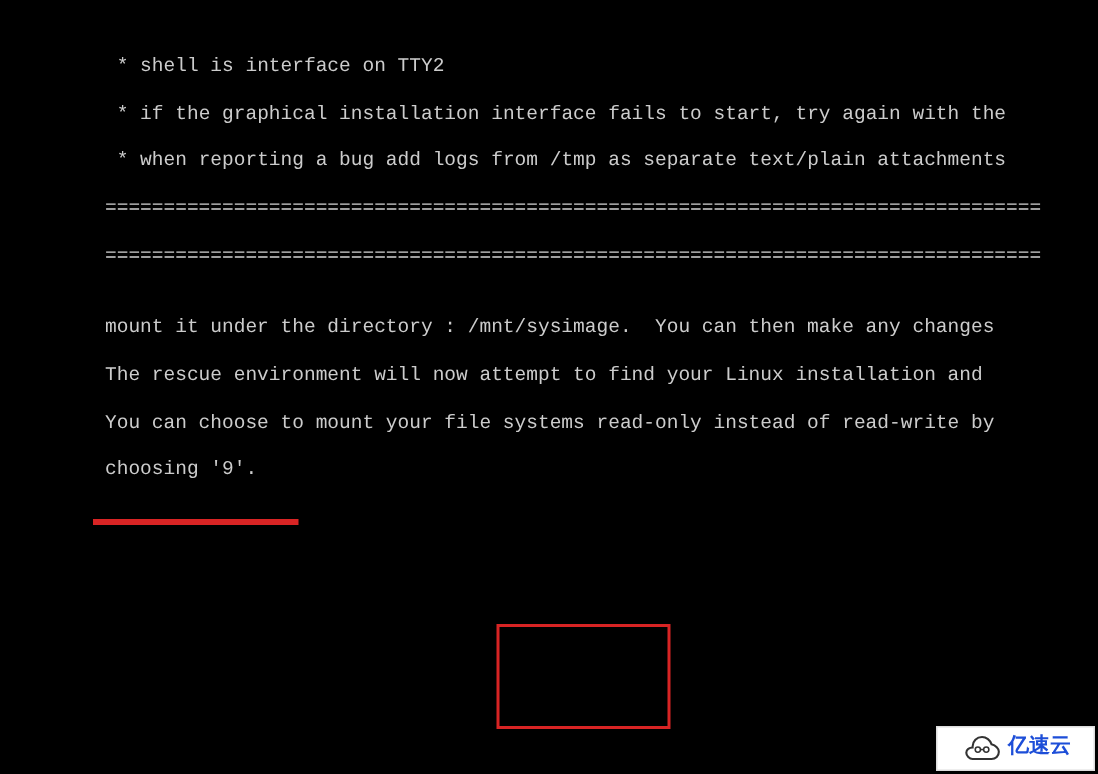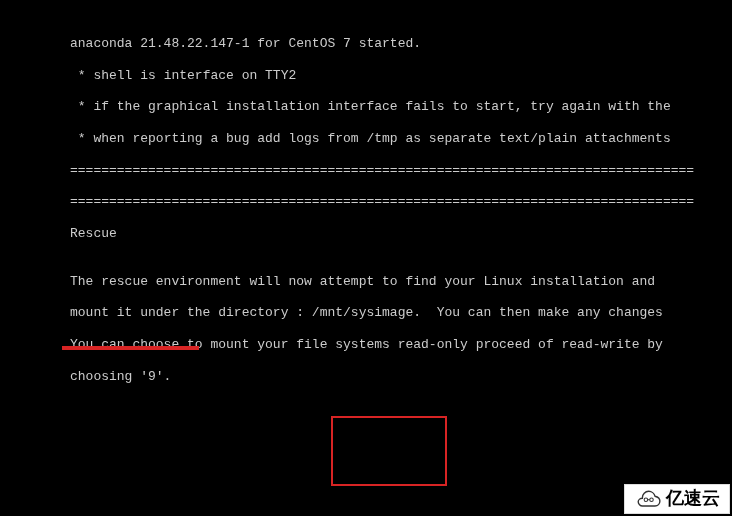--- a/index.html
+++ b/index.html
@@ -57,41 +57,39 @@
     .watermark-icon {
       width: 28px;
       height: 18px;
       position: relative;
     }
     .watermark-icon svg {
       width: 100%;
       height: 100%;
     }
     .watermark-text {
-      font-family: Liberation Serif, serif;
-      font-size: 18px;
+      font-family: Liberation Mono, monospace;
+      font-size: 14px;
       font-weight: bold;
-      color: #000000;
+      color: #1d4ed8;
     }
   </style>
 </head>
 <body>
 
 <div class="terminal">
-<span class="line">anaconda 21.48.22.147-1 for CentOS 7 started.</span>
 <span class="line"> * shell is interface on TTY2</span>
 <span class="line"> * if the graphical installation interface fails to start, try again with the</span>
 <span class="line"> * when reporting a bug add logs from /tmp as separate text/plain attachments</span>
 <span class="line">================================================================================</span>
 <span class="line">================================================================================</span>
-<span class="line">Rescue</span>
 <span class="line"></span>
+<span class="line">mount it under the directory : /mnt/sysimage.  You can then make any changes</span>
 <span class="line">The rescue environment will now attempt to find your Linux installation and</span>
-<span class="line">mount it under the directory : /mnt/sysimage.  You can then make any changes</span>
-<span class="line">You can choose to mount your file systems read-only proceed of read-write by</span>
+<span class="line">You can choose to mount your file systems read-only instead of read-write by</span>
 <span class="line">choosing '9'.</span>
 
 
 <span class="line"></span>
 
 
 
 
 
 

